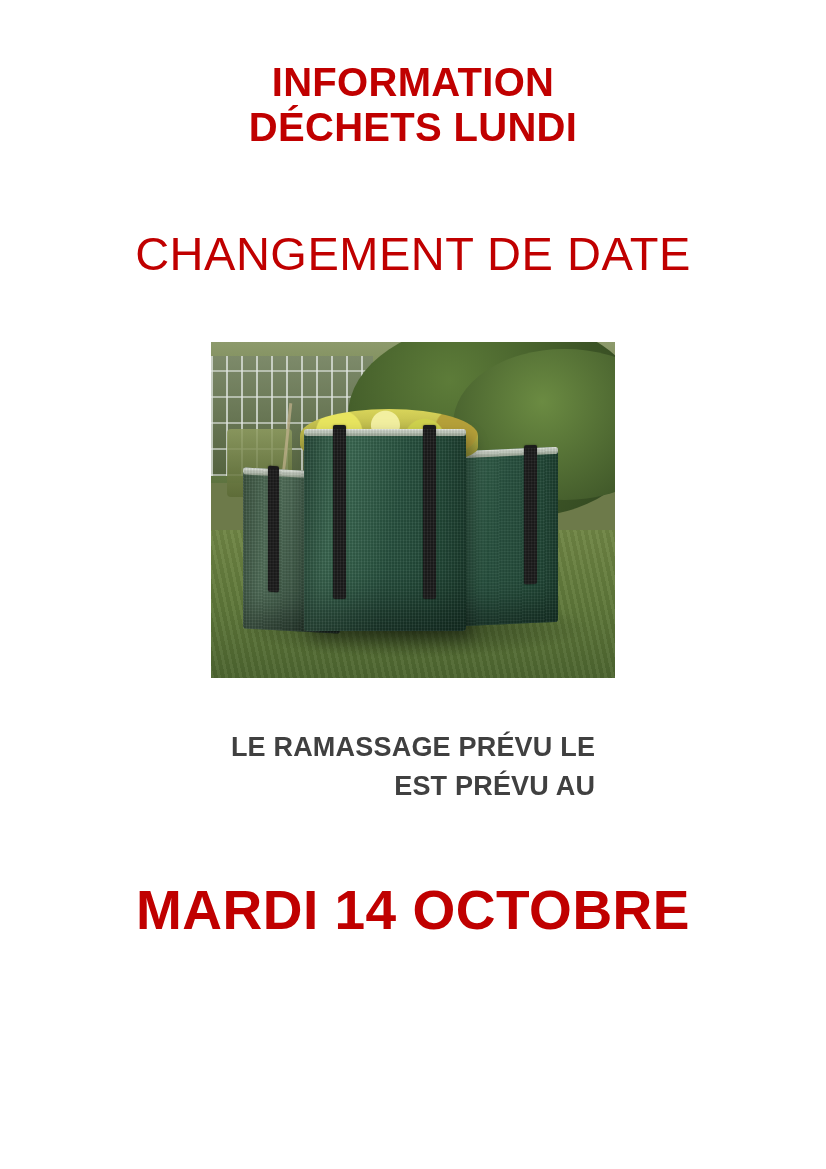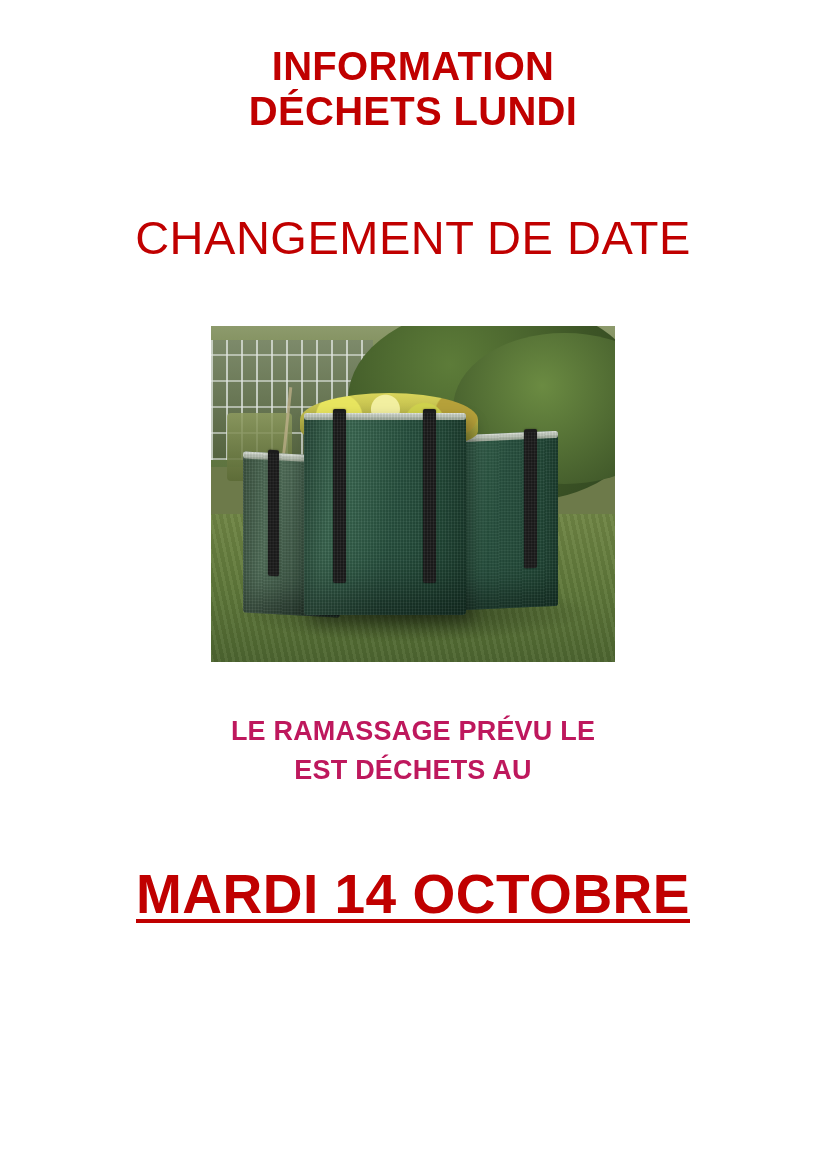--- a/index.html
+++ b/index.html
@@ -12,21 +12,21 @@
     height: 1169px;
     font-family: "Liberation Sans", sans-serif;
     color: #c00000;
     overflow: hidden;
     position: relative;
   }
   .poster {
     width: 826px;
     height: 1169px;
     box-sizing: border-box;
-    padding: 44px 40px 0 40px;
+    padding: 60px 40px 0 40px;
     display: flex;
     flex-direction: column;
     align-items: center;
   }
   .heading-block {
     text-align: center;
     font-weight: bold;
     font-size: 40px;
     line-height: 1.13;
     letter-spacing: 0.3px;
@@ -177,35 +177,34 @@
     position: absolute;
     left: 52%; top: 25%; width: 33%; height: 13%;
     border-radius: 45% 50% 35% 30%;
     background:
       radial-gradient(circle at 30% 45%, #d8c457 0 18%, rgba(0,0,0,0) 19%),
       radial-gradient(circle at 66% 40%, #bca martial 0 0%, rgba(0,0,0,0) 1%),
       linear-gradient(180deg, #c9bf55, #7f7a2e);
   }
   .footer-lines {
     margin-top: 50px;
-    text-align: center;
+    text-align: right;
     font-weight: bold;
     font-size: 27px;
     line-height: 1.45;
-    color: #be185d;
+    color: #404040;
     letter-spacing: 0.2px;
   }
   .final-date {
     margin-top: 72px;
     text-align: center;
     font-weight: bold;
     font-size: 55px;
     letter-spacing: 0.5px;
     color: #c00000;
-    text-decoration: underline;
     text-underline-offset: 6px;
     text-decoration-thickness: 4px;
   }
 </style>
 </head>
 <body>
 
 <div class="poster">
 
   <div class="heading-block">
@@ -242,18 +241,18 @@
       <div class="bag bag-front">
         <div class="rim"></div>
         <div class="handle h1"></div>
         <div class="handle h2"></div>
       </div>
     </div>
   </div>
 
   <div class="footer-lines">
     <div>LE RAMASSAGE PRÉVU LE</div>
-    <div>EST DÉCHETS AU</div>
+    <div>EST PRÉVU AU</div>
   </div>
 
   <div class="final-date">MARDI 14 OCTOBRE</div>
 
 </div>
 
 </body></html>

